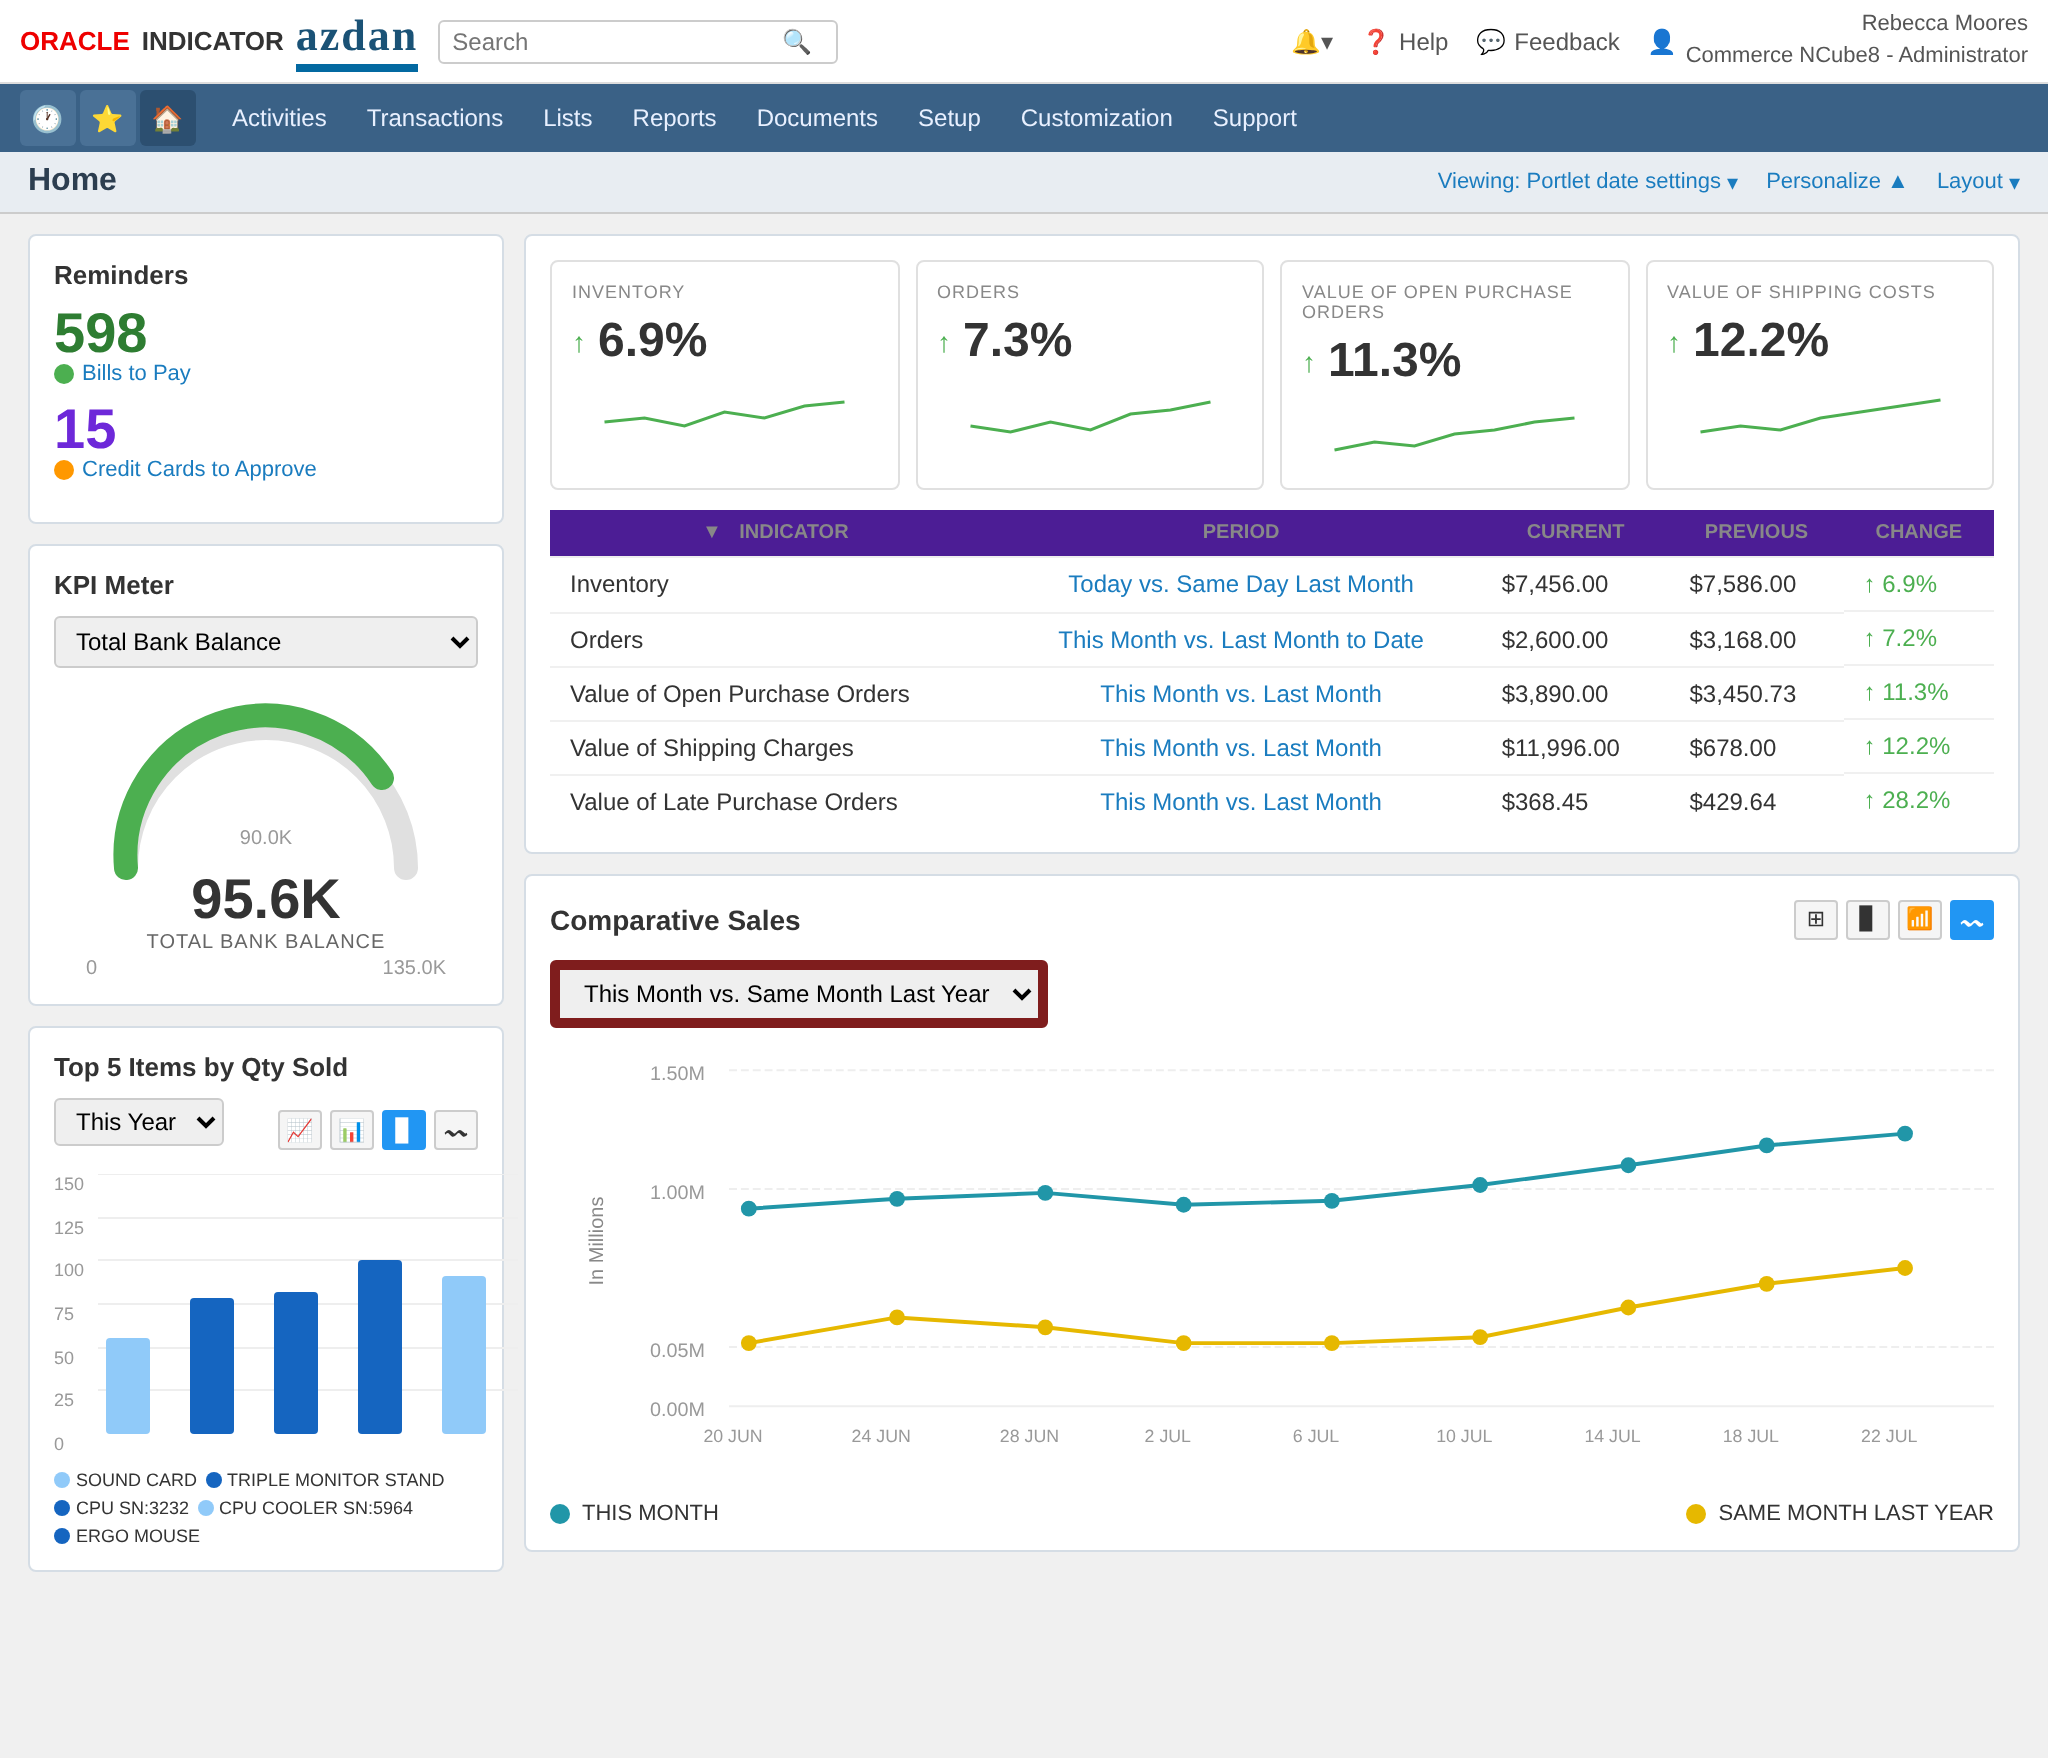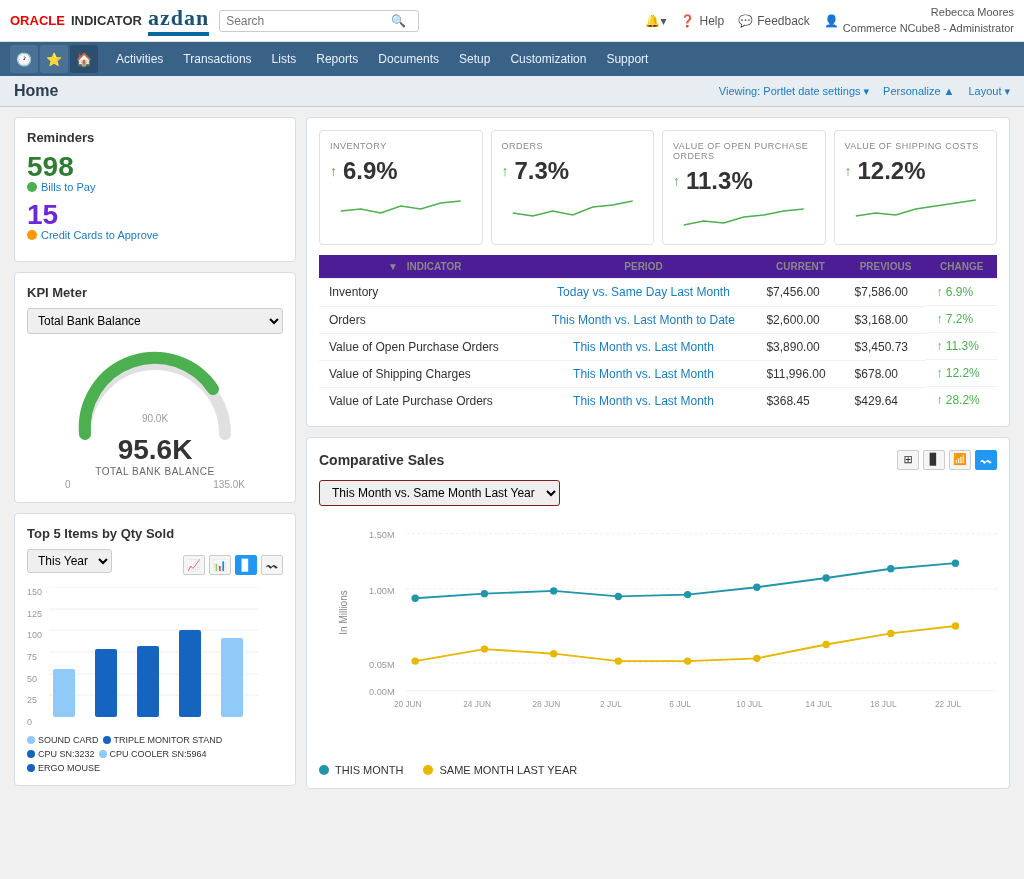--- a/index.html
+++ b/index.html
@@ -26,21 +26,21 @@
     .nav-item { color: #e8f0ff; font-size: 12px; padding: 6px 10px; cursor: pointer; text-decoration: none; white-space: nowrap; }
 
     
     .page-header { background: #e8edf2; padding: 6px 14px; display: flex; align-items: center; justify-content: space-between; border-bottom: 1px solid #ccc; }
     .page-title { font-size: 16px; font-weight: bold; color: #2c3e50; }
     .page-header-right { display: flex; align-items: center; gap: 14px; font-size: 11px; color: #1a7cbf; }
     .page-header-right span { cursor: pointer; display: flex; align-items: center; gap: 3px; }
 
     
     .main-content { display: flex; gap: 10px; padding: 10px 14px; }
-    .left-panel { width: 282px; flex-shrink: 0; display: flex; flex-direction: column; gap: 10px; }
+    .left-panel { width: 238px; flex-shrink: 0; display: flex; flex-direction: column; gap: 10px; }
     .right-panel { flex: 1; display: flex; flex-direction: column; gap: 10px; }
 
     
     .card { background: #fff; border: 1px solid #d5dde5; border-radius: 4px; padding: 12px; }
     .card-title { font-size: 13px; font-weight: bold; color: #333; margin-bottom: 8px; }
 
     
     .reminder-item { margin-bottom: 8px; }
     .reminder-num { font-size: 28px; font-weight: bold; line-height: 1; }
     .reminder-num.green { color: #2e7d32; }
@@ -88,22 +88,22 @@
     .kpi-table td { padding: 6px 10px; border-bottom: 1px solid #f0f0f0; }
     .kpi-table tr:last-child td { border-bottom: none; }
     .link-blue { color: #1a7cbf; cursor: pointer; text-align: center; }
     .change-up { color: #4caf50; display: flex; align-items: center; gap: 3px; }
     .collapse-icon { cursor: pointer; color: #888; margin-right: 6px; }
 
     
     .comp-header { display: flex; align-items: center; justify-content: space-between; margin-bottom: 10px; }
     .comp-title { font-size: 14px; font-weight: bold; color: #333; }
     .comp-controls { display: flex; align-items: center; gap: 8px; }
-    .comp-select { border: 1px solid #7f1d1d; border-radius: 3px; padding: 4px 8px; font-size: 12px; }
-    .chart-legend-bottom { display: flex; justify-content: flex-start; gap: 20px; margin-top: 25px; font-size: 11px; }
+    .comp-select { border: 5px solid #7f1d1d; border-radius: 3px; padding: 4px 8px; font-size: 12px; }
+    .chart-legend-bottom { display: flex; justify-content: space-between; gap: 20px; margin-top: 4px; font-size: 11px; }
     .legend-line { display: flex; align-items: center; gap: 6px; }
     .legend-circle { width: 10px; height: 10px; border-radius: 50%; }
   </style>
 </head>
 <body>
 
 <div class="top-bar">
   <div class="logo-area">
     <span class="oracle-text">ORACLE</span>
     <span class="netsuite-text">INDICATOR</span>

